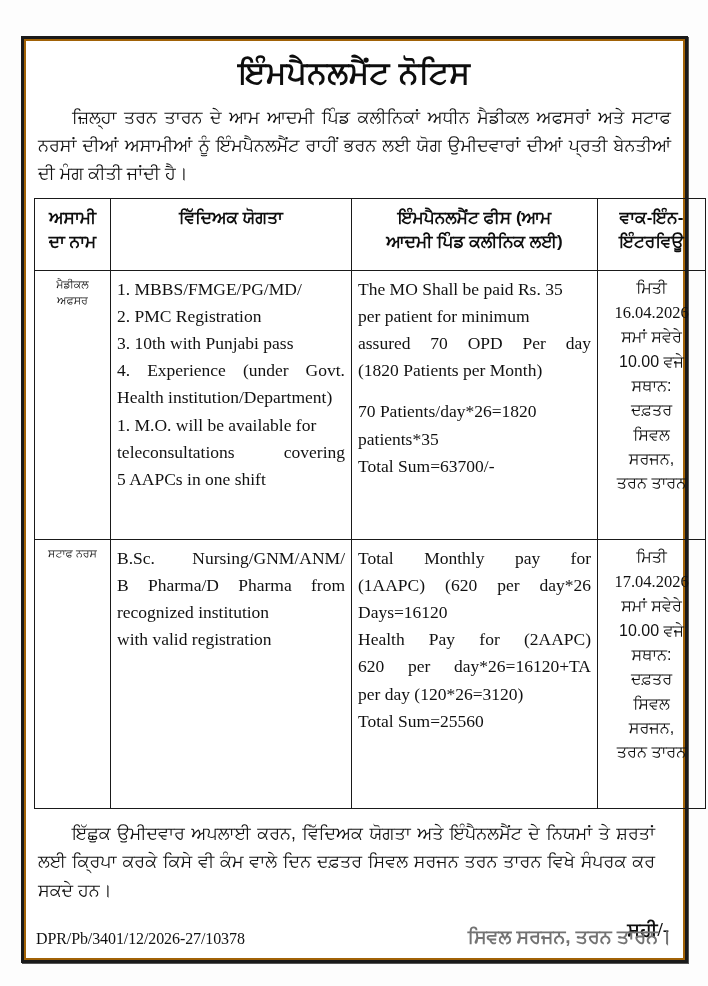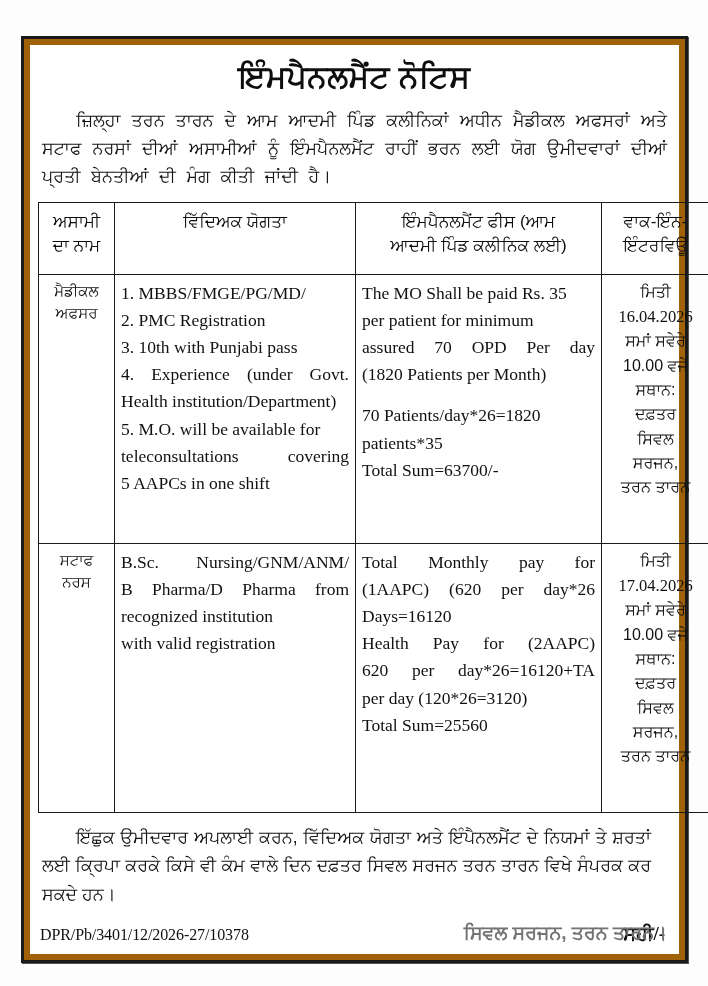--- a/index.html
+++ b/index.html
@@ -34,39 +34,39 @@
     height: 927px;
     box-sizing: border-box;
     border: 3px solid #1a1a1a;
     background: #ffffff;
     box-shadow: 1px 1px 0 #555;
   }
   .notice-inner {
     position: absolute;
     left: 0; top: 0; right: 0; bottom: 0;
     box-sizing: border-box;
-    border: 6px solid #a16207;
+    border: 2px solid #a16207;
     padding: 0;
   }
 
   
   .notice-title {
     text-align: center;
     font-family: "Liberation Sans", "DejaVu Sans", sans-serif;
     font-weight: bold;
     font-size: 31px;
     letter-spacing: 0.5px;
     line-height: 1.15;
     margin: 14px 0 10px 0;
     color: #0d0d0d;
   }
 
   
   .intro-para {
-    font-family: Liberation Mono, monospace;
+    font-family: Liberation Sans, sans-serif;
     font-size: 17.5px;
     line-height: 1.62;
     text-align: justify;
     text-indent: 34px;
     margin: 12px 12px 10px 12px;
     color: #111111;
     font-weight: 500;
   }
 
   
@@ -78,38 +78,38 @@
   }
   .notice-table th,
   .notice-table td {
     border: 1.6px solid #1a1a1a;
     vertical-align: top;
     padding: 5px 6px;
   }
   .notice-table th {
     text-align: center;
     font-family: "Liberation Sans", "DejaVu Sans", sans-serif;
-    font-weight: normal;
+    font-weight: bold;
     font-size: 17px;
     line-height: 1.42;
     padding-top: 7px;
     padding-bottom: 16px;
     color: #0d0d0d;
   }
 
   .col-post    { width: 76px; }
   .col-qual    { width: 241px; }
   .col-fee     { width: 246px; }
   .col-walkin  { width: 108px; }
 
   
   .cell-post {
     text-align: center;
     font-family: "Liberation Sans", "DejaVu Sans", sans-serif;
-    font-size: 15px;
+    font-size: 11px;
     line-height: 1.48;
     font-weight: 500;
     padding-top: 7px;
   }
   
   .cell-serif {
     font-family: "Liberation Serif", "DejaVu Serif", serif;
     font-size: 17.5px;
     line-height: 1.55;
     text-align: justify;
@@ -231,21 +231,21 @@
             <td class="cell-post">
               <span class="ln">ਮੈਡੀਕਲ</span>
               <span class="ln">ਅਫਸਰ</span>
             </td>
             <td class="cell-serif">
               <span class="ln">1. MBBS/FMGE/PG/MD/</span>
               <span class="ln">2. PMC Registration</span>
               <span class="ln">3. 10th with Punjabi pass</span>
               <span class="ln just">4. Experience (under Govt.</span>
               <span class="ln">Health institution/Department)</span>
-              <span class="ln">5. M.O. will be available for</span>
+              <span class="ln">1. M.O. will be available for</span>
               <span class="ln just">teleconsultations covering</span>
               <span class="ln">5 AAPCs in one shift</span>
             </td>
             <td class="cell-serif">
               <span class="ln">The MO Shall be paid Rs. 35</span>
               <span class="ln">per patient for minimum</span>
               <span class="ln just">assured 70 OPD Per day</span>
               <span class="ln">(1820 Patients per Month)</span>
               <span class="ln blank"></span>
               <span class="ln">70 Patients/day*26=1820</span>

